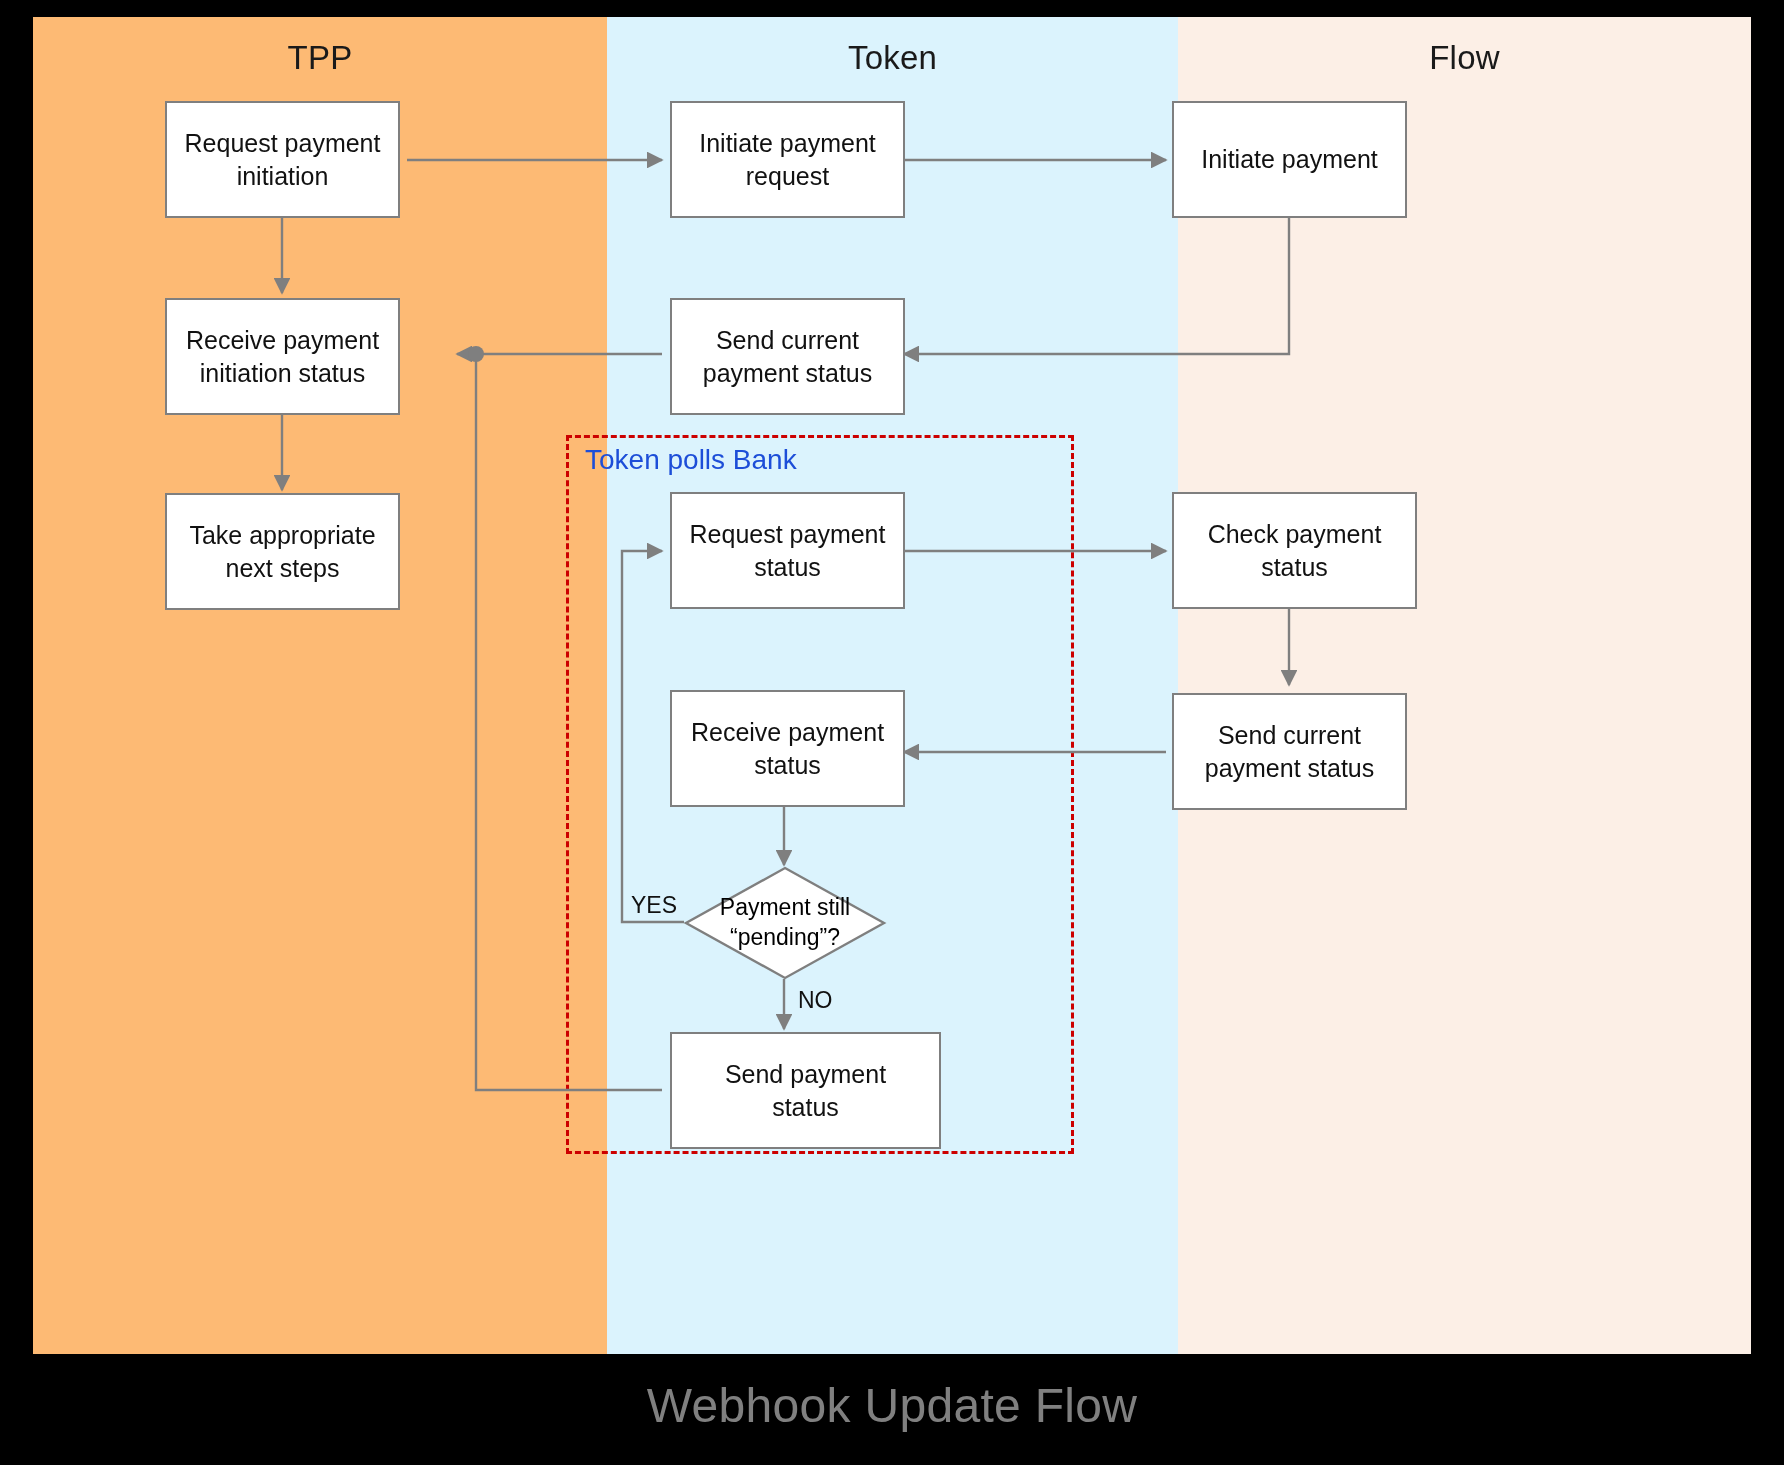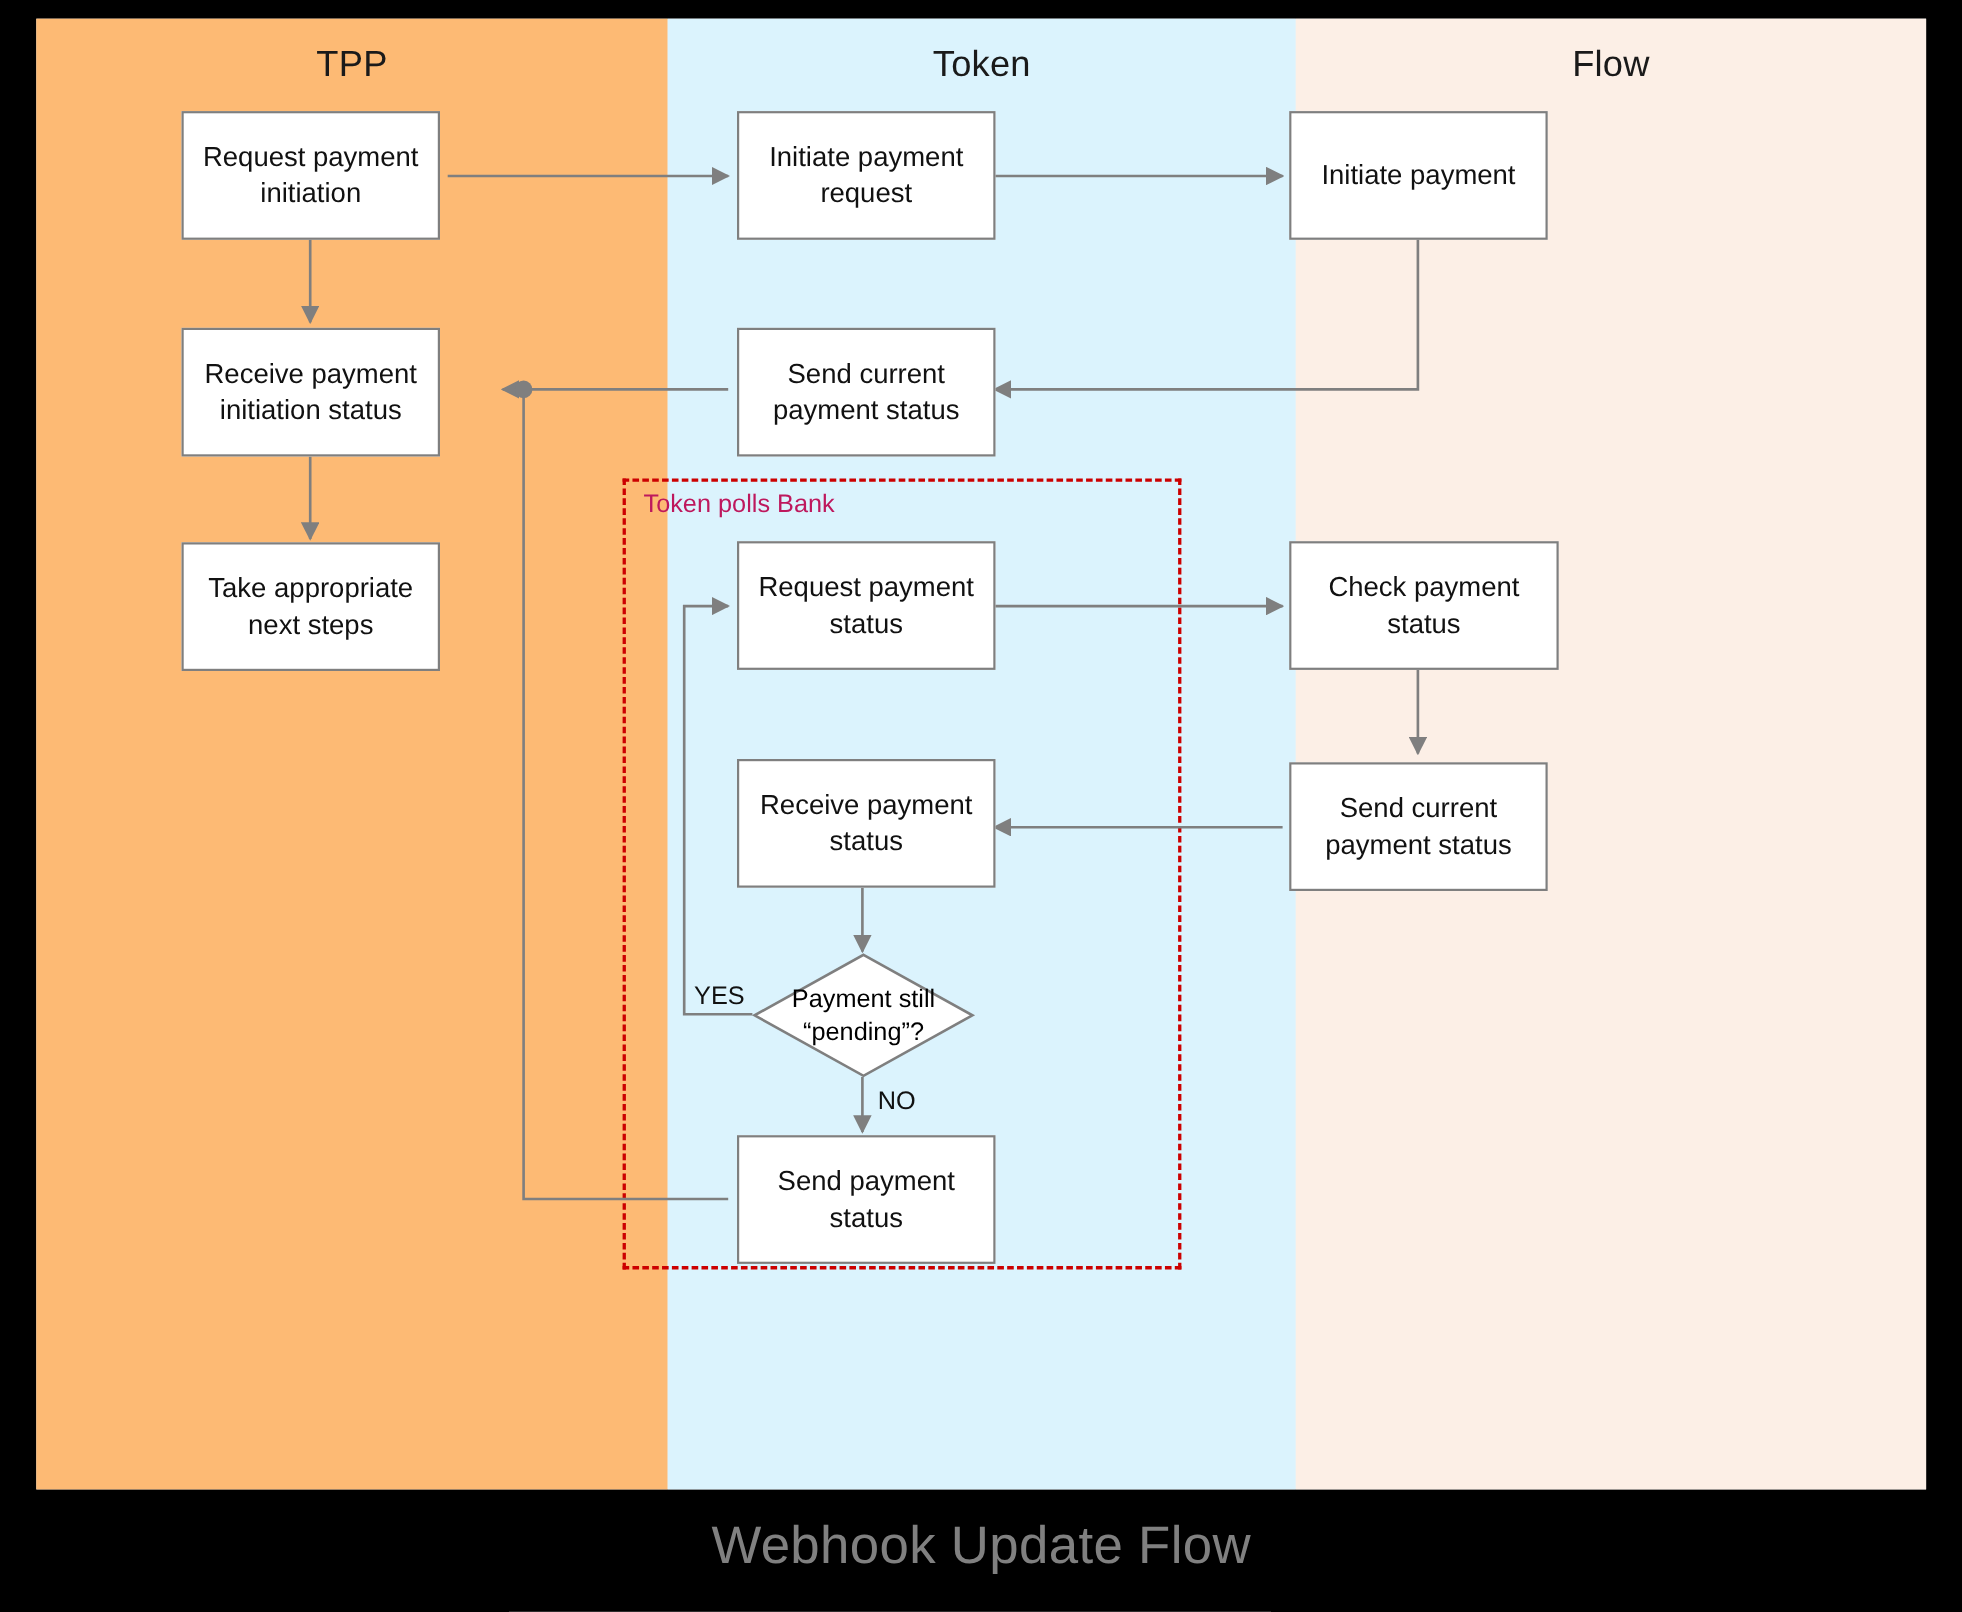--- a/index.html
+++ b/index.html
@@ -89,22 +89,22 @@
   }
 
   
   .group-frame {
     position: absolute;
     border: 3px dashed #cc0000;
     background: transparent;
   }
   .group-label {
     position: absolute;
-    font-size: 23px;
-    color: #be185d;
+    font-size: 28px;
+    color: #1d4ed8;
     font-family: "Liberation Sans", sans-serif;
     white-space: nowrap;
   }
 
   .edge-label {
     position: absolute;
     font-size: 23px;
     color: #111111;
     white-space: nowrap;
   }
@@ -193,21 +193,21 @@
 
     <div class="node" style="left:637px; top:281px; width:235px; height:117px;">Send current
 payment status</div>
 
     <div class="node" style="left:637px; top:475px; width:235px; height:117px;">Request payment
 status</div>
 
     <div class="node" style="left:637px; top:673px; width:235px; height:117px;">Receive payment
 status</div>
 
-    <div class="node" style="left:637px; top:1015px; width:235px; height:117px;">Send payment
+    <div class="node" style="left:637px; top:1015px; width:271px; height:117px;">Send payment
 status</div>
 
     <div class="diamond-wrap" style="left:652px; top:850px; width:200px; height:112px;">
       <svg width="200" height="112" viewBox="0 0 200 112">
         <polygon points="100,1 199,56 100,111 1,56" fill="#ffffff" stroke="#7f7f7f" stroke-width="2.4"></polygon>
       </svg>
       <div class="diamond-label">Payment still
 “pending”?</div>
     </div>
 

